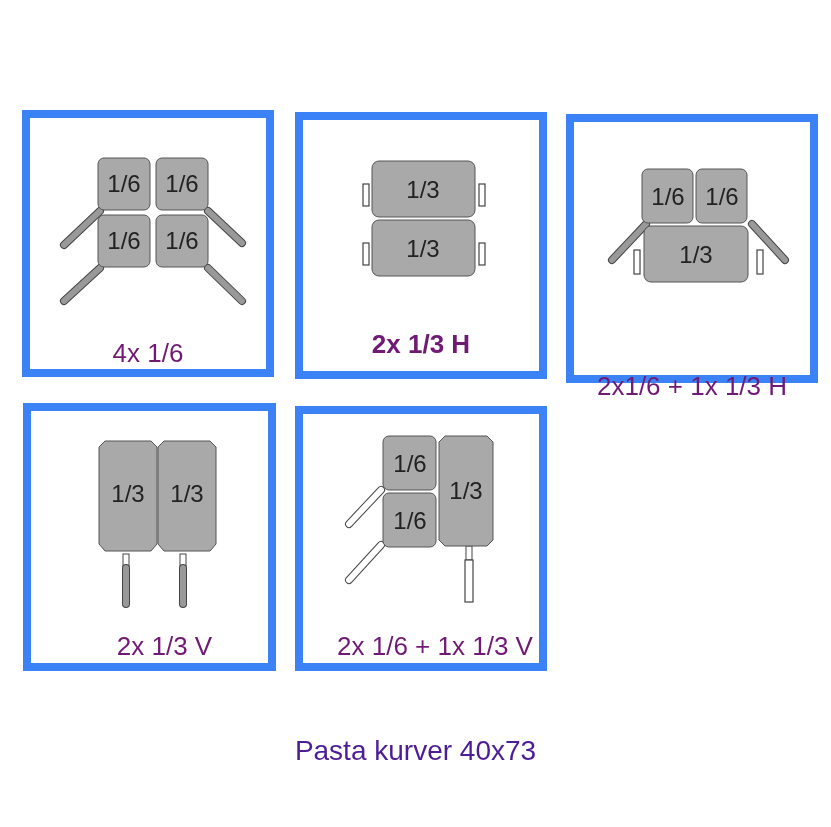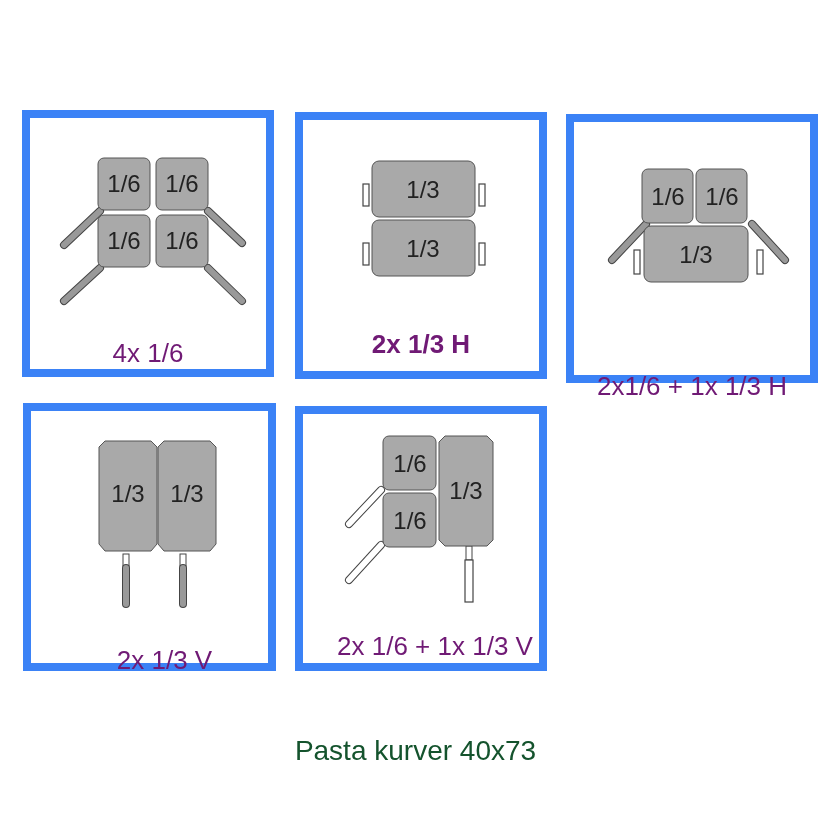--- a/index.html
+++ b/index.html
@@ -2,21 +2,21 @@
 <html><head>
 <meta charset="utf-8">
 <style>
   html, body { margin: 0; padding: 0; background: #ffffff; }
   body { width: 831px; height: 827px; position: relative; overflow: hidden;
          font-family: "Liberation Sans", sans-serif; color: #111; }
   .panel { position: absolute; box-sizing: border-box; border: 8px solid #3b82f6; background: #fff; }
   .panel svg { position: absolute; left: 0; top: 0; }
   .caption { position: absolute; left: 0; right: 0; text-align: center; font-size: 26px; color: #701a75; }
   .basket-label { font-family: "Liberation Sans", sans-serif; font-size: 24px; fill: #222; }
-  .footer { position: absolute; left: 0; width: 831px; top: 735px; text-align: center; font-size: 28px; color: #14532d; }
+  .footer { position: absolute; left: 0; width: 831px; top: 735px; text-align: center; font-size: 28px; color: #4c1d95; }
 </style>
 </head>
 <body>
 
 <div class="panel" style="left:22px; top:110px; width:252px; height:267px;">
   <svg width="244" height="259">
 
     <g stroke="#444" stroke-width="1">
       <line x1="70" y1="93" x2="34" y2="127" stroke="#444" stroke-width="8" stroke-linecap="round"></line>
       <line x1="70" y1="93" x2="34" y2="127" stroke="#999" stroke-width="6" stroke-linecap="round"></line>
@@ -105,21 +105,21 @@
     </g>
     <g>
       <polygon points="74,30 120,30 126,36 126,133 120,140 74,140 68,133 68,36" fill="#a9a9a9" stroke="#555"></polygon>
       <text class="basket-label" x="97" y="91" text-anchor="middle">1/3</text>
     </g>
     <g>
       <polygon points="131,30 177,30 183,36 183,133 177,140 131,140 125,133 125,36" fill="#a9a9a9" stroke="#555" transform="translate(2,0)"></polygon>
       <text class="basket-label" x="156" y="91" text-anchor="middle">1/3</text>
     </g>
   </svg>
-  <div class="caption" style="top:234px;padding-left:30px;">2x 1/3 V</div>
+  <div class="caption" style="top:220px;padding-left:30px;">2x 1/3 V</div>
 </div>
 
 <div class="panel" style="left:295px; top:406px; width:252px; height:265px;">
   <svg width="244" height="257">
     <g>
       <line x1="78" y1="76" x2="46" y2="110" stroke="#444" stroke-width="8" stroke-linecap="round"></line>
       <line x1="78" y1="76" x2="46" y2="110" stroke="#fff" stroke-width="6" stroke-linecap="round"></line>
       <line x1="78" y1="131" x2="46" y2="166" stroke="#444" stroke-width="8" stroke-linecap="round"></line>
       <line x1="78" y1="131" x2="46" y2="166" stroke="#fff" stroke-width="6" stroke-linecap="round"></line>
       <rect x="163" y="132" width="6" height="14" fill="#fff" stroke="#444" stroke-width="1"></rect>

